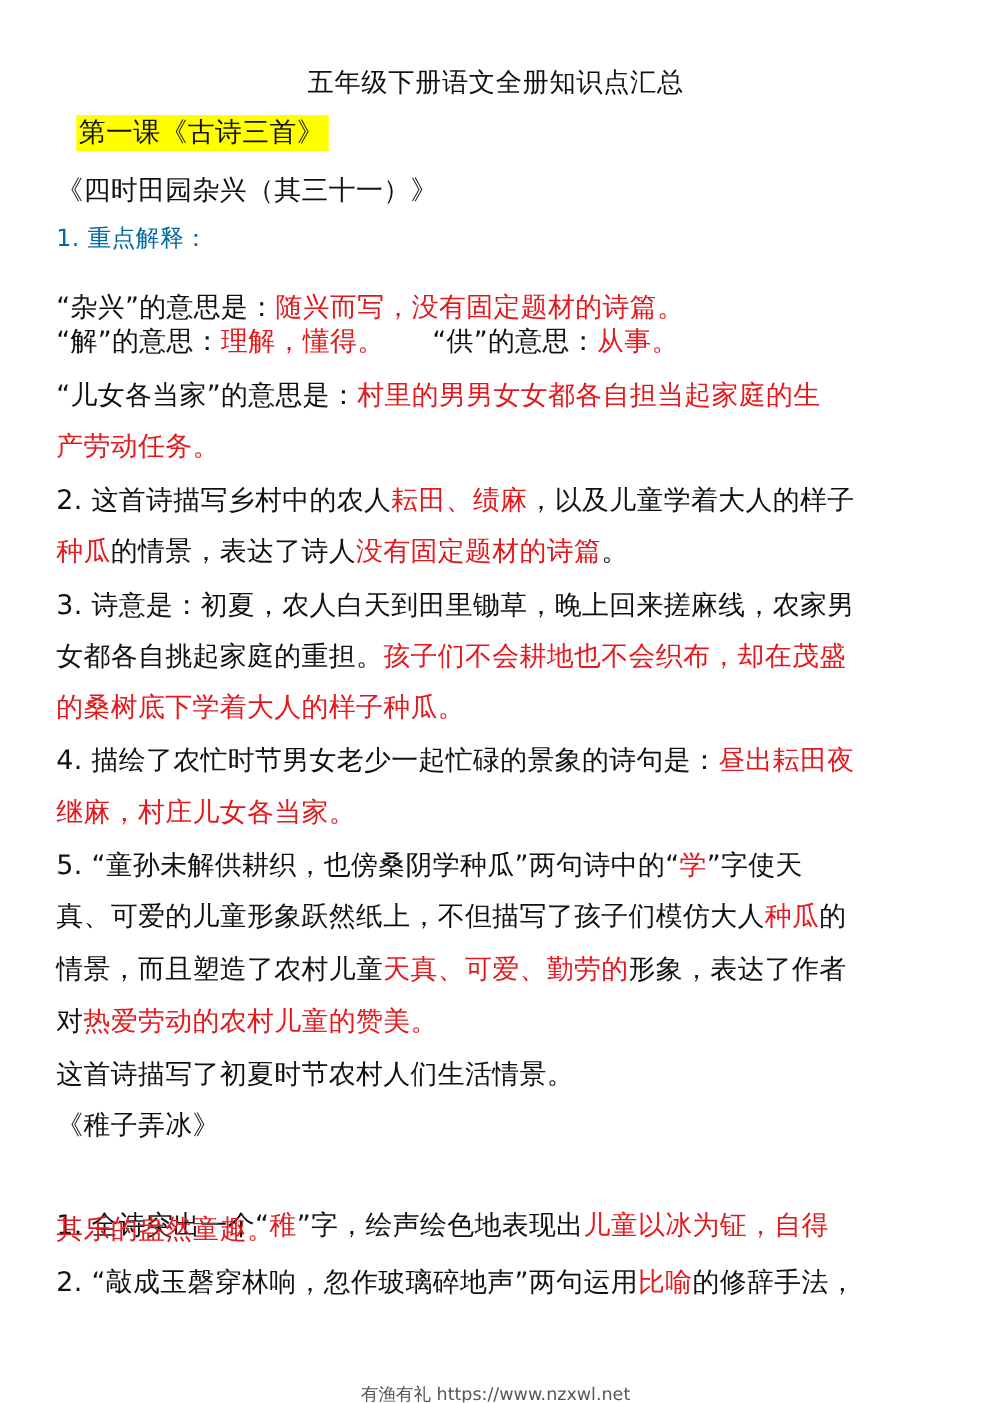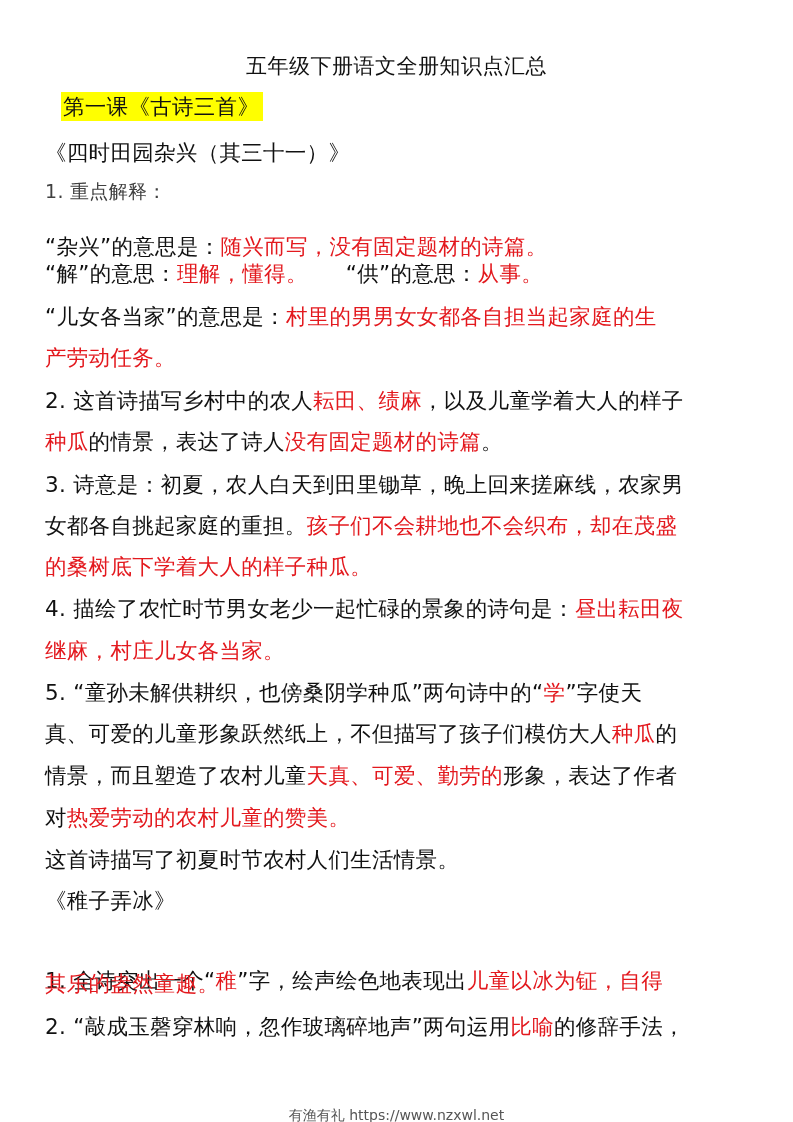--- a/index.html
+++ b/index.html
@@ -11,21 +11,21 @@
   .title {
     position: absolute; top: 52px; left: 0; width: 793px; text-align: center;
     font-size: 21px; letter-spacing: 0.5px;
   }
   .content { position: absolute; left: 45px; top: 0; width: 710px; }
   .line {
     position: absolute; left: 0; font-size: 21.5px; white-space: nowrap;
     letter-spacing: 0.3px; line-height: 30px;
   }
   .hl { background: #ffff00; padding: 2px 4px 2px 2px; }
-  .green { color: #404040; }
+  .green { color: #0369a1; }
   .red { color: #e3191e; }
   .footer {
     position: absolute; top: 1070px; left: 0; width: 793px; text-align: center;
     font-size: 14px; color: #555555; margin-top: 37px;
   }
 </style>
 </head>
 <body>
 
 <div class="title">五年级下册语文全册知识点汇总</div>

